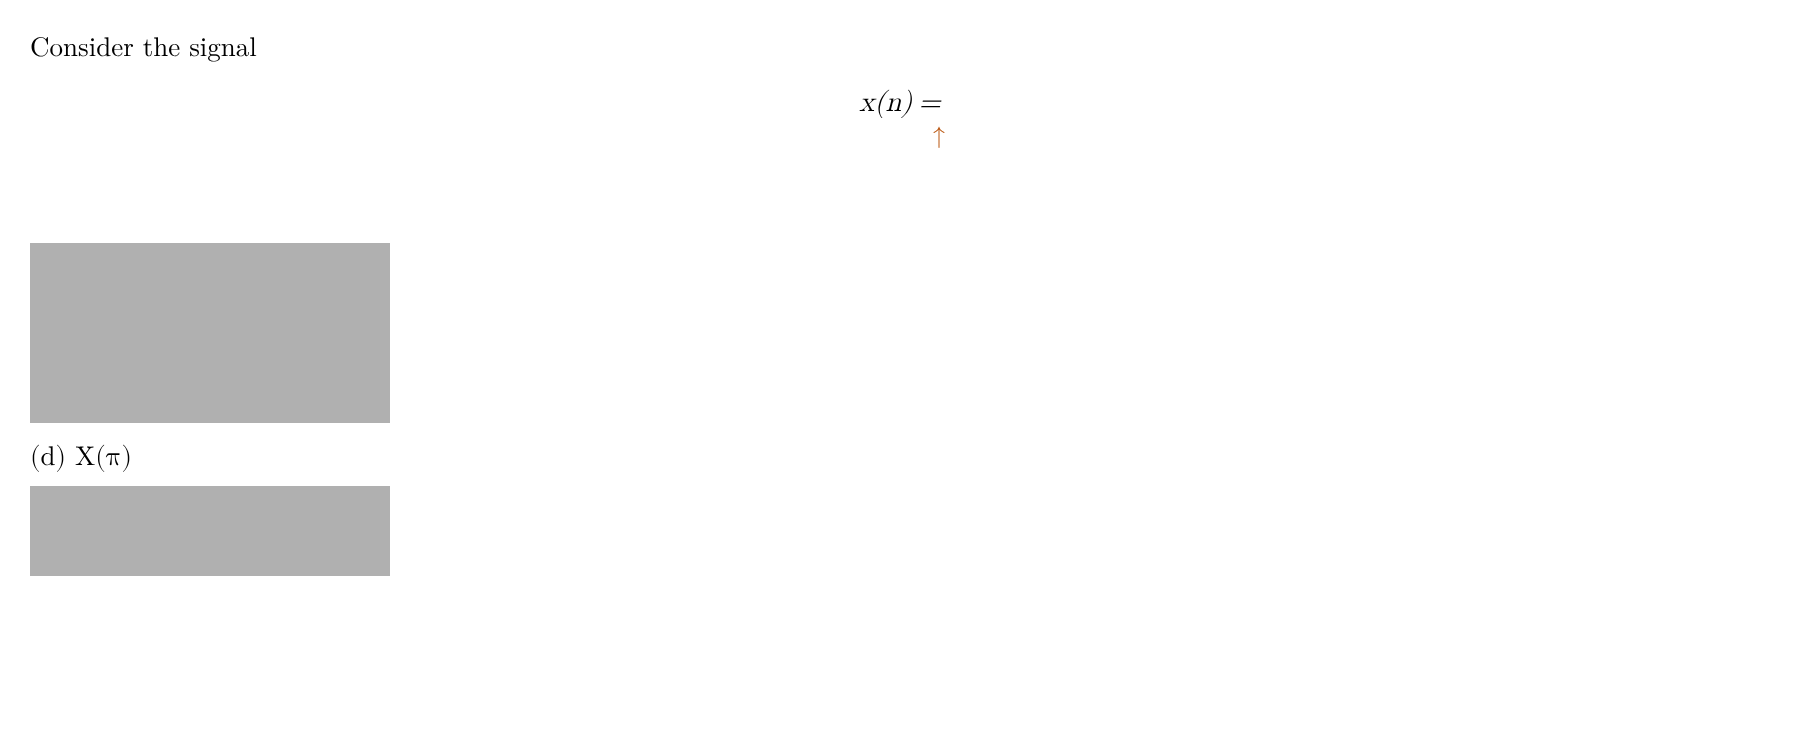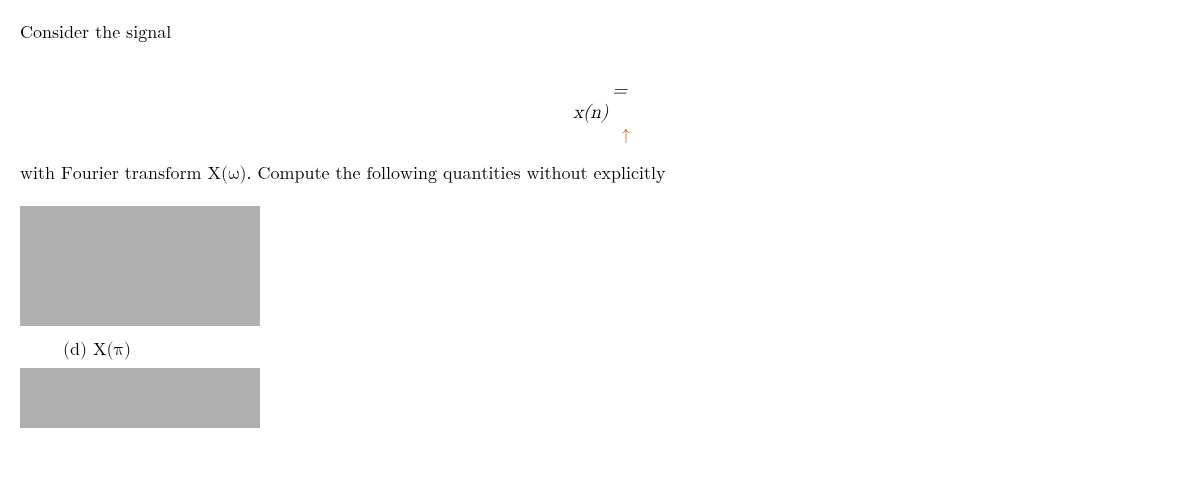--- a/index.html
+++ b/index.html
@@ -69,44 +69,42 @@
     .gray-box-small {
       background-color: #b0b0b0;
       width: 240px;
       height: 60px;
       margin-top: 8px;
     }
 
     .part-label {
       font-size: 18px;
       margin-bottom: 6px;
-      margin-left: 43px;
     }
 
     .math-italic {
       font-style: italic;
-      margin-top: 44px;
     }
   </style>
 </head>
 <body>
 
 <div class="intro-text">Consider the signal</div>
 
 <div class="equation-block">
   <div class="equation-line">
     <span class="math-italic">x(n)</span>
     <span>=</span>
   </div>
   <div class="arrow-container">
     <span class="arrow-up" style="color: #b8520a;">↑</span>
   </div>
 </div>
 
 <div class="description-text">
-  <span>with Fourier transform X(ω).  Compute the following quantities without explicitly</span><br>
+  <br>
 </div>
 
 <div class="gray-box"></div>
 
 <div class="part-label">(d)  X(π)</div>
 
 <div class="gray-box-small"></div>
 
 </body></html>

